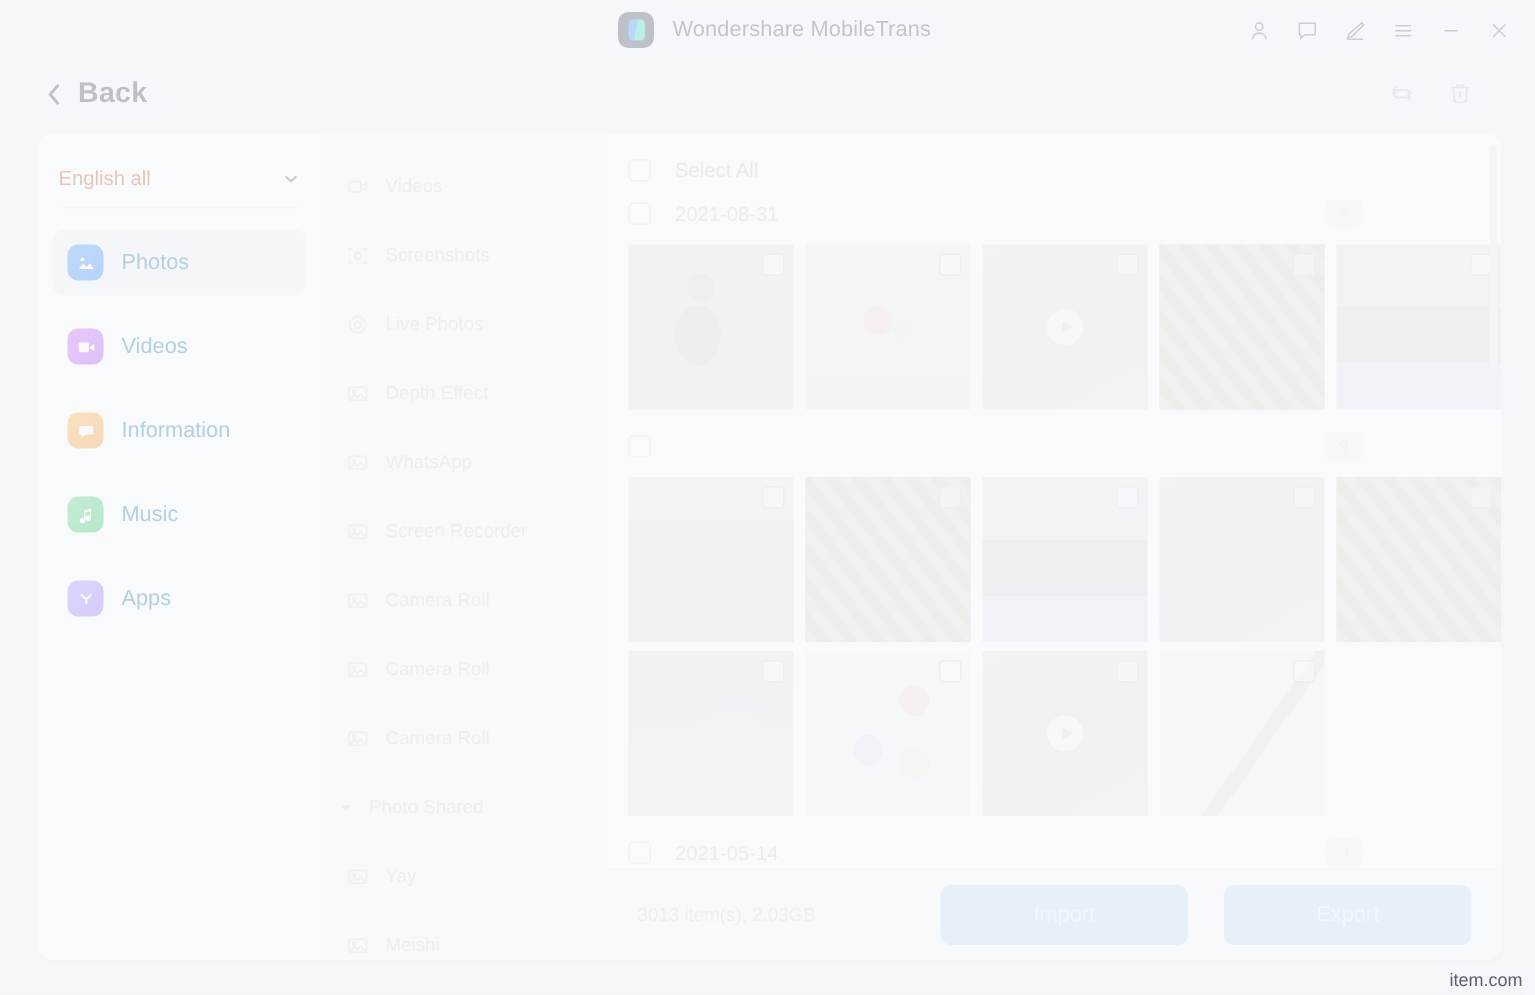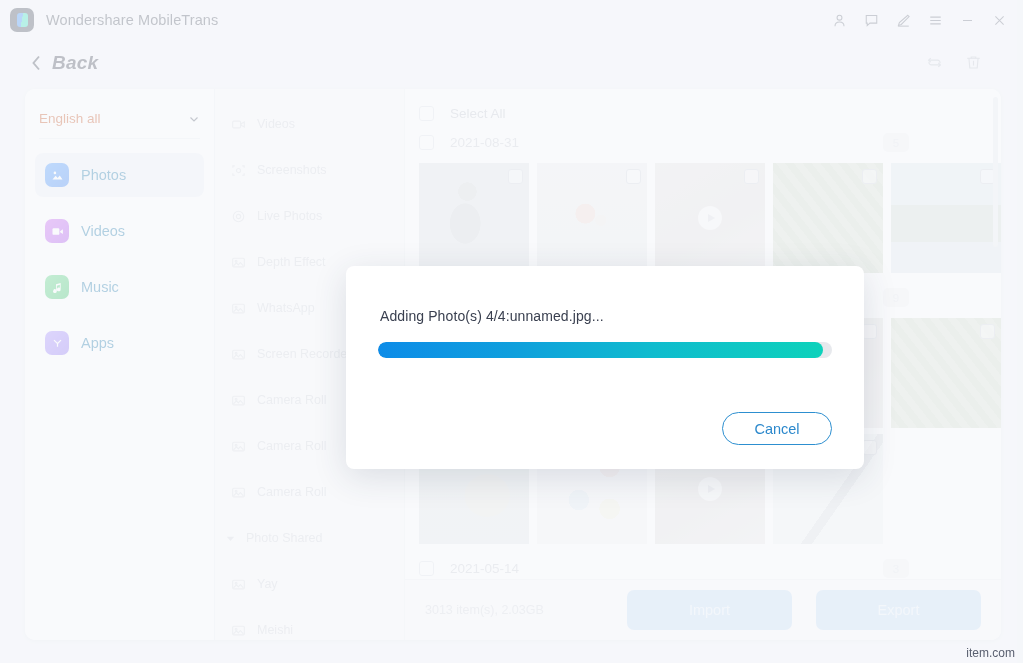--- a/index.html
+++ b/index.html
@@ -12,21 +12,21 @@
   .app {
     position: relative;
     width: 1023px; height: 663px;
     background: #f3f5f9;
   }
 
   
   .titlebar {
     position: absolute; top: 0; left: 0;
     width: 1023px; height: 40px;
-    display: flex; align-items: center;
+    display: flex; align-items: center; justify-content: center;
   }
   .logo {
     width: 24px; height: 24px;
     margin-left: 10px;
     border-radius: 7px;
     background: #2b3345;
     display: flex; align-items: center; justify-content: center;
   }
   .logo-inner {
     width: 11px; height: 14px;
@@ -49,21 +49,21 @@
     display: flex; align-items: center; justify-content: center;
     color: #5b6172;
     cursor: default;
   }
   .wt svg { display: block; }
 
   
   .backbar {
     position: absolute; top: 40px; left: 0;
     width: 1023px; height: 45px;
-    display: flex; align-items: center; font-style: italic;
+    display: flex; align-items: center;
   }
   .back {
     display: flex; align-items: center;
     margin-left: 30px;
     gap: 9px;
   }
   .back-chev { color: #2e3444; display: block; }
   .back-label {
     font-size: 19px; font-weight: bold;
     color: #2b3142;
@@ -417,20 +417,28 @@
         <div class="nav-item">
           <span class="nav-ico ico-videos">
             <svg width="13" height="13" viewBox="0 0 14 14" fill="currentColor">
               <rect x="1.6" y="3.6" width="7.4" height="7" rx="1.3"></rect>
                 <path d="M9.8 6.6l3-1.9v5.1l-3-1.9z"></path>
             </svg>
           </span>
           <span class="nav-label">Videos</span>
         </div>
         <div class="nav-item">
+          <span class="nav-ico ico-information">
+            <svg width="13" height="13" viewBox="0 0 14 14" fill="currentColor">
+              <path d="M2 3.2h10v6.2H6.4L3.6 11.5V9.4H2z"></path>
+            </svg>
+          </span>
+          <span class="nav-label">Information</span>
+        </div>
+        <div class="nav-item">
           <span class="nav-ico ico-music">
             <svg width="13" height="13" viewBox="0 0 14 14" fill="currentColor">
               <path d="M10.4 2.2L5.4 3.6v5.6a2 2 0 10.9 1.7V5l3.2-.9v3.3a2 2 0 10.9 1.7z"></path>
             </svg>
           </span>
           <span class="nav-label">Music</span>
         </div>
         <div class="nav-item">
           <span class="nav-ico ico-apps">
             <svg width="13" height="13" viewBox="0 0 14 14" fill="none" stroke="currentColor" stroke-width="1.3">
@@ -652,22 +660,15 @@
         <div class="bb-btns">
           <div class="bb-btn">Import</div>
           <div class="bb-btn">Export</div>
         </div>
       </div>
     </div>
   </div>
 
   <div class="overlay"></div>
 
-  <div class="modal">
-    <div class="modal-text">Adding Photo(s) 4/4:unnamed.jpg...</div>
-    <div class="progress-track">
-      <div class="progress-fill" id="progress-fill" style="width: 98%;"></div>
-    </div>
-    <button class="cancel-btn">Cancel</button>
-  </div>
 
   <div class="watermark">item.com</div>
 </div>
 
 </body></html>

